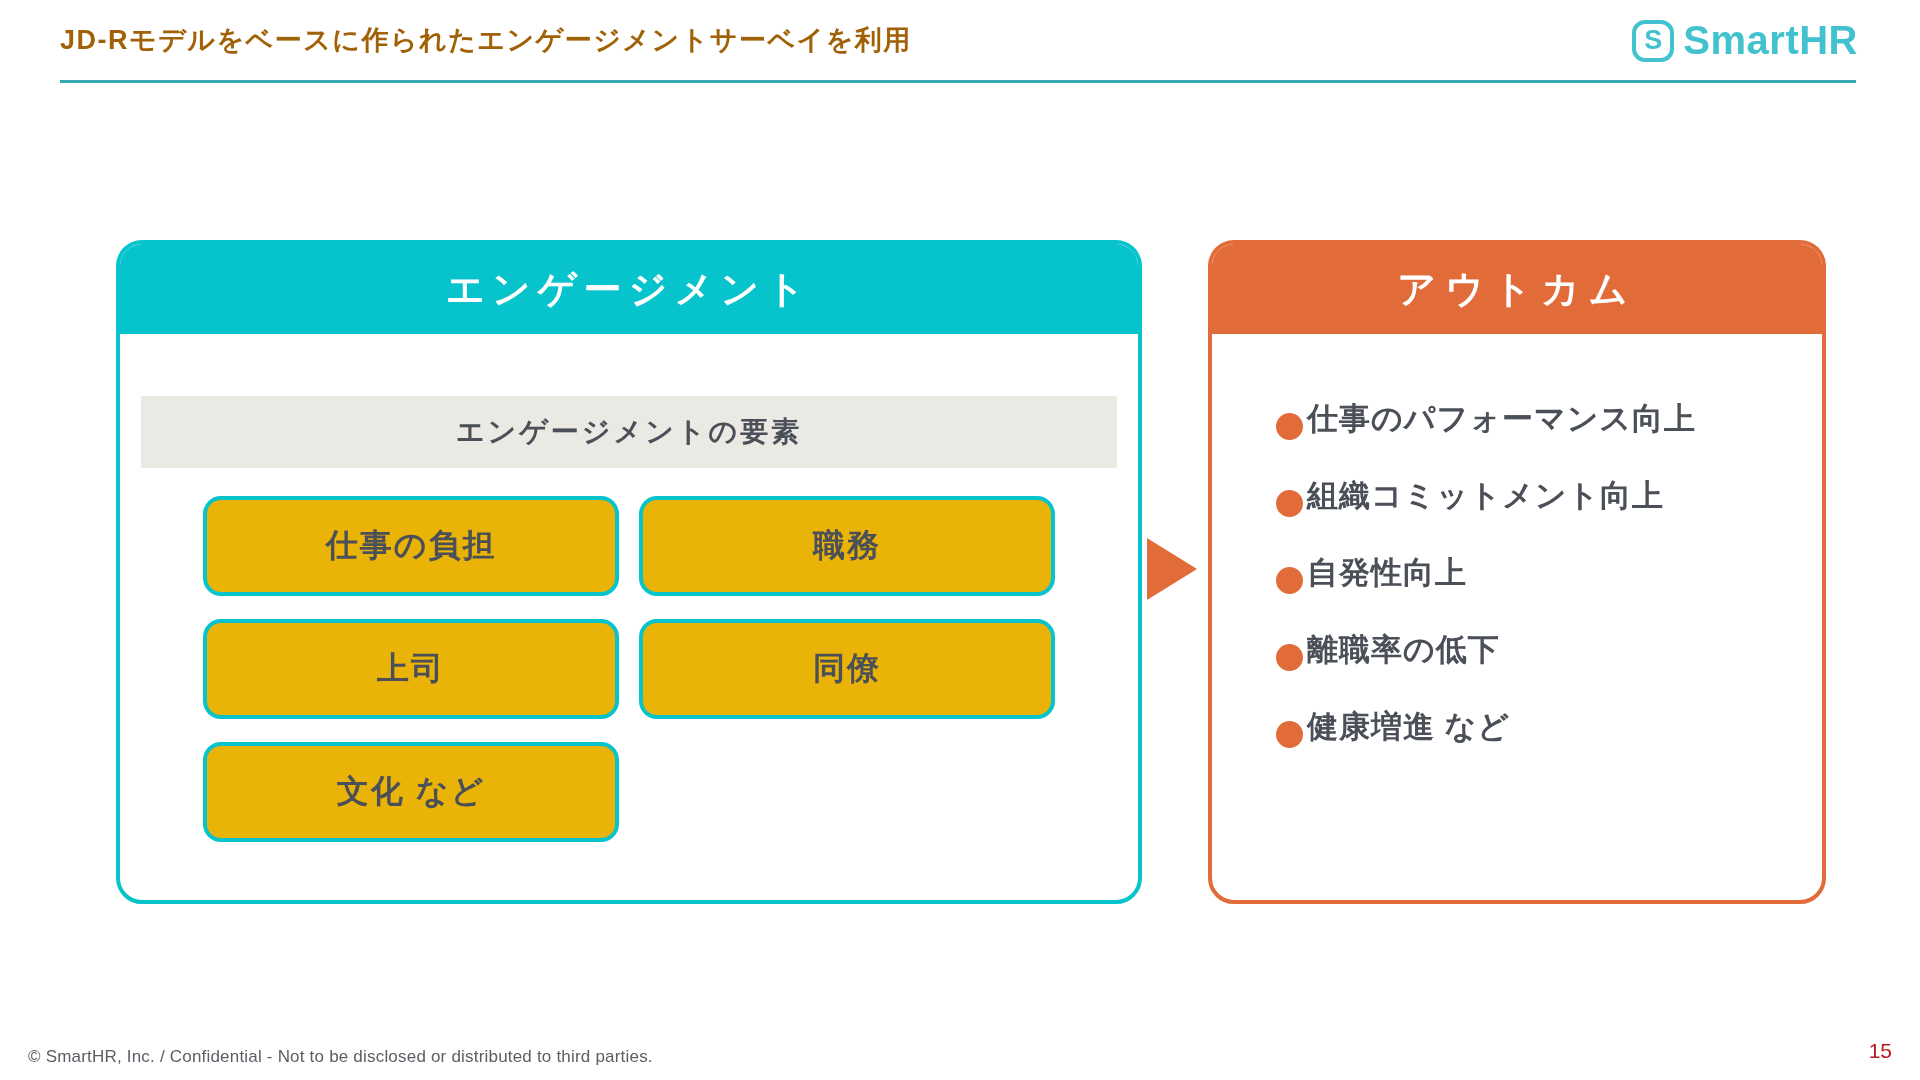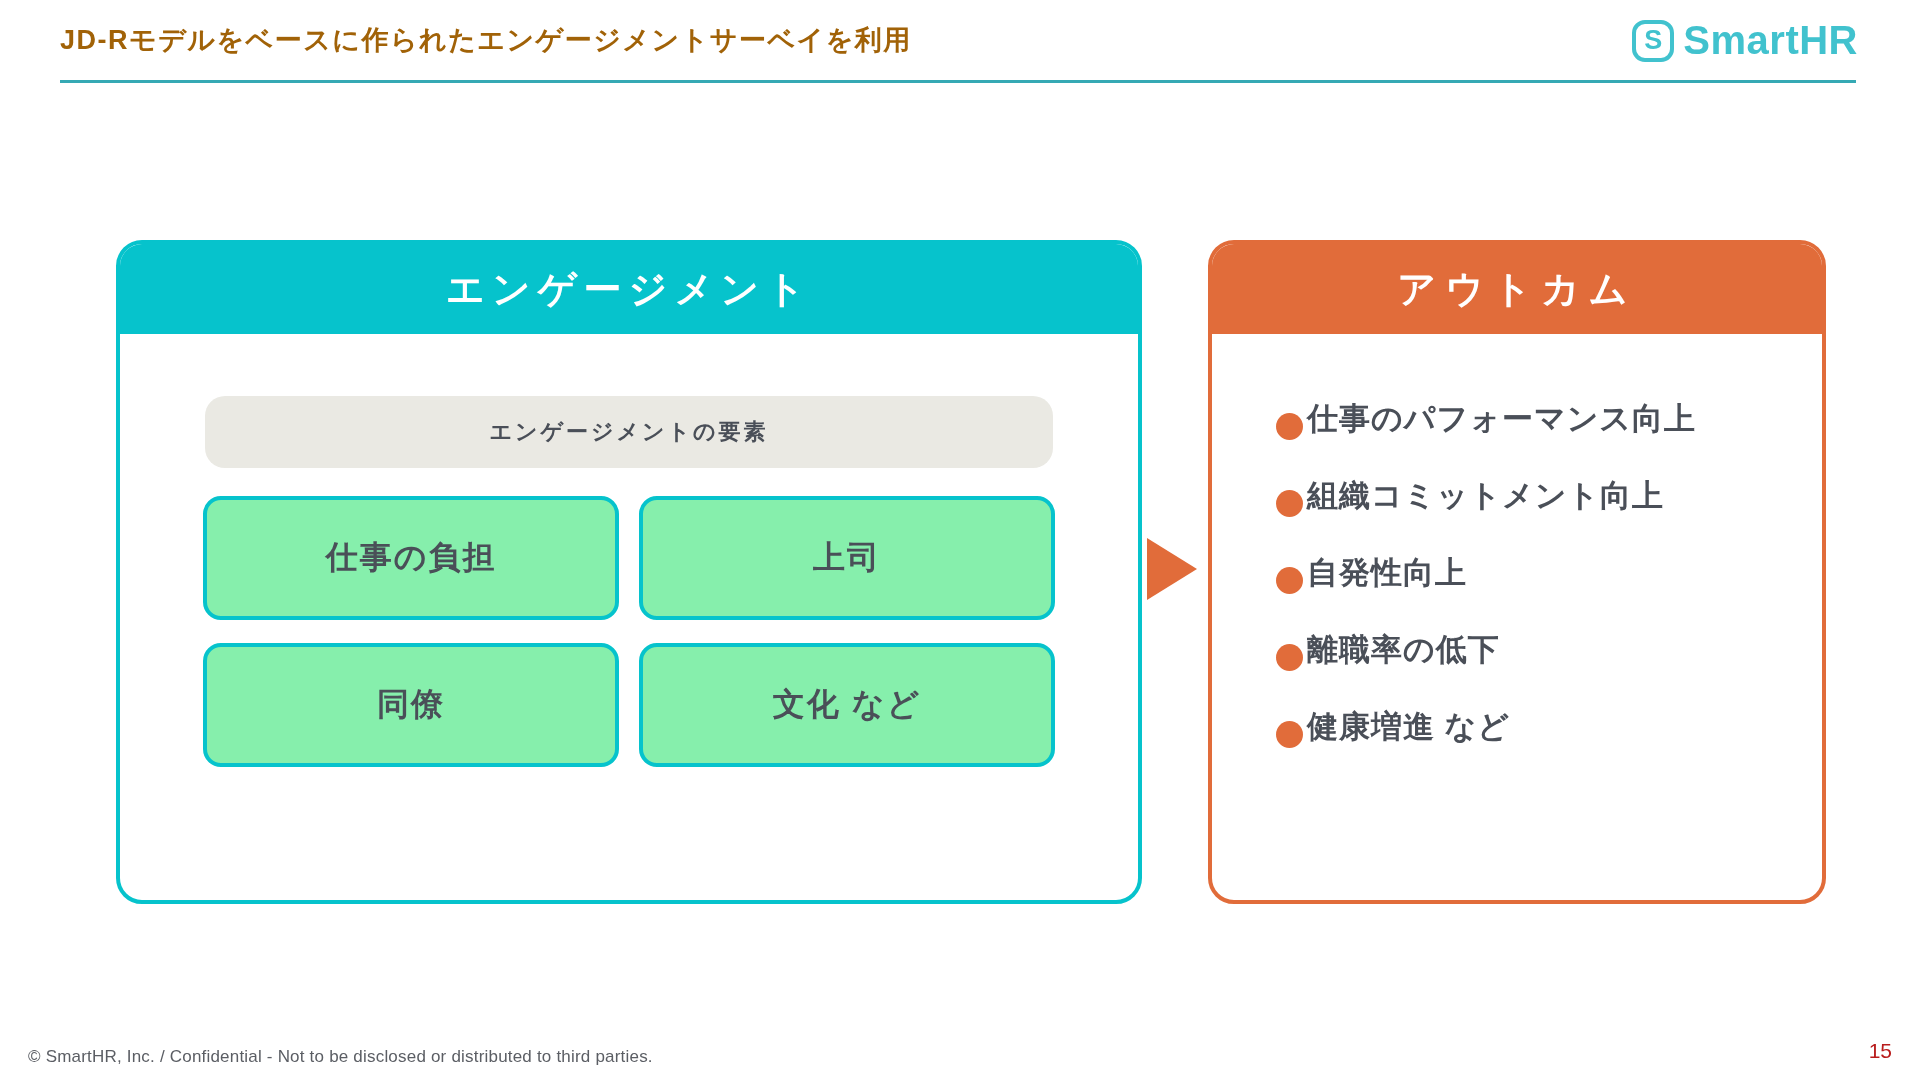--- a/index.html
+++ b/index.html
@@ -30,30 +30,30 @@
     border-radius:26px;box-sizing:border-box;overflow:hidden;
   }
   .card-header{
     height:90px;display:flex;align-items:center;justify-content:center;
     color:#ffffff;font-size:38px;font-weight:bold;letter-spacing:7px;
   }
   
   .card-engagement{left:116px;width:1026px;border:4px solid #06c3cc;}
   .card-engagement .card-header{background:#06c3cc;}
   .factors-header{
-    width:848px;height:72px;margin:62px auto 0;background:#eae9e3;border-radius:20px;
+    width:976px;height:72px;margin:62px auto 0;background:#eae9e3;border-radius:1px;
     display:flex;align-items:center;justify-content:center;
-    color:#4a4f58;font-size:22px;font-weight:bold;letter-spacing:3px;
+    color:#4a4f58;font-size:28px;font-weight:bold;letter-spacing:3px;
   }
   .factors-grid{
     width:852px;margin:28px auto 0;
     display:grid;grid-template-columns:1fr 1fr;column-gap:20px;row-gap:23px;
   }
   .factor{
-    height:124px;border:4px solid #06c3cc;border-radius:18px;background:#86efac;
+    height:100px;border:4px solid #06c3cc;border-radius:18px;background:#eab308;
     box-sizing:border-box;display:flex;align-items:center;justify-content:center;
     color:#4a4f58;font-size:32px;font-weight:bold;letter-spacing:2px;
   }
   
   .flow-arrow{
     position:absolute;left:1147px;top:538px;width:0;height:0;
     border-left:50px solid #e16c3a;
     border-top:31px solid transparent;
     border-bottom:31px solid transparent;
   }
@@ -86,20 +86,21 @@
     <span class="logo-mark">S</span>
     <span class="logo-text">SmartHR</span>
   </div>
 
   <section class="card card-engagement">
     <div class="card-header">エンゲージメント</div>
     <div class="card-body">
       <div class="factors-header">エンゲージメントの要素</div>
       <div class="factors-grid">
         <div class="factor">仕事の負担</div>
+        <div class="factor">職務</div>
         <div class="factor">上司</div>
         <div class="factor">同僚</div>
         <div class="factor">文化 など</div>
       </div>
     </div>
   </section>
 
   <div class="flow-arrow"></div>
 
   <section class="card card-outcome">

